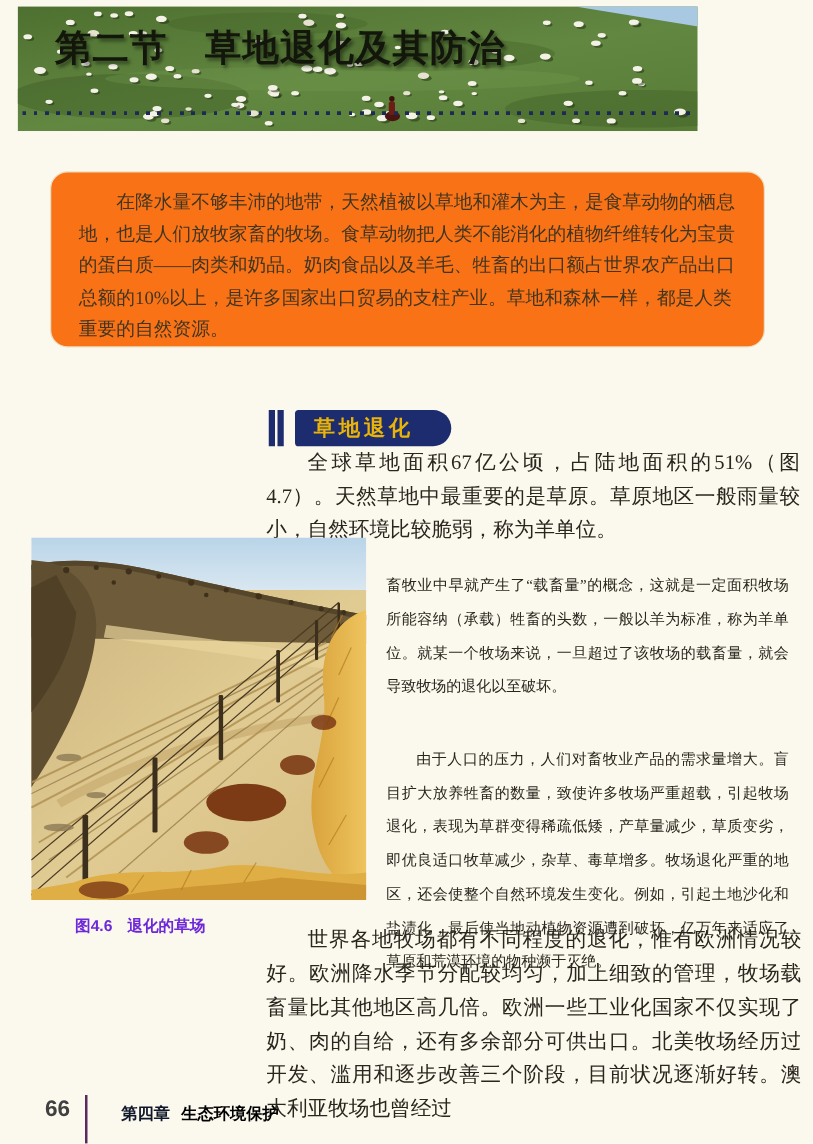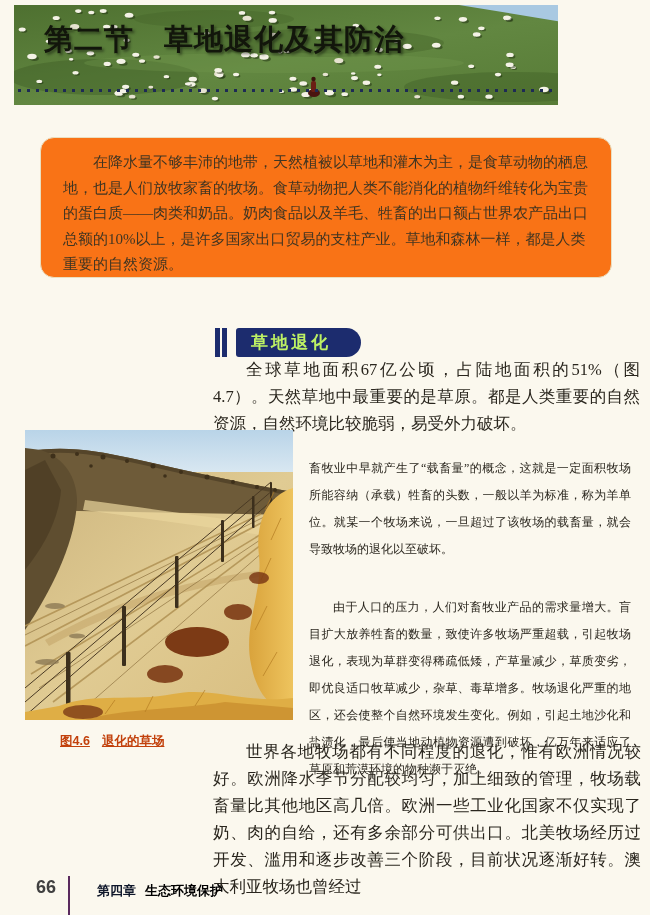--- a/index.html
+++ b/index.html
@@ -13,35 +13,35 @@
   .section-title{position:absolute;left:30px;top:16px;margin:0;
           font:bold 29px/1.25 "Liberation Serif",serif;color:#12160b;letter-spacing:1px;
           text-shadow:2px 2px 3px rgba(0,0,0,.45);}
   
   .intro-box{position:absolute;left:40px;top:137px;width:572px;height:141px;background:#f97316;
           border:1px solid #eadfc0;border-radius:14px;box-sizing:border-box;padding:12px 22px;}
   .intro-box p{margin:0;font:15px/25.5px "Liberation Serif",serif;color:#403522;text-indent:2em;}
   
   .heading-row{position:absolute;left:215px;top:328px;height:29px;display:flex;align-items:stretch;}
   .hbar{width:5px;background:#1c2c6e;margin-right:2px;}
-  .pill{margin-left:7px;background:#1c2c6e;border-radius:3px 15px 15px 3px;color:#bef264;
+  .pill{margin-left:7px;background:#1c2c6e;border-radius:3px 15px 15px 3px;color:#eab308;
         padding:0 30px 0 15px;display:flex;align-items:center;
         font:bold 17px "Liberation Sans",sans-serif;letter-spacing:3px;}
   
   .para{margin:0;font:16.5px/27px "Liberation Serif",serif;color:#2a261e;text-align:justify;}
   .indent{text-indent:2em;}
   .para1a{position:absolute;left:213px;top:356px;width:427px;}
   .beside{position:absolute;left:309px;top:424px;width:322px;}
   .beside .para{font-size:12px;margin-top:31px;}
   .para3{position:absolute;left:213px;top:738px;width:428px;}
   
   .fig{position:absolute;left:25px;top:430px;width:268px;height:290px;margin:0;}
   .fig svg{display:block;}
   .fig-caption{position:absolute;left:60px;top:733px;font:bold 12.5px "Liberation Sans",sans-serif;
-        color:#c2410c;text-decoration:underline;}
+        color:#6d28d9;}
   .fig-label{margin-right:12px;}
   
   .footer{position:absolute;left:36px;top:876px;width:300px;height:39px;}
   .pagenum{position:absolute;left:0;top:1px;font:bold 18px "Liberation Sans",sans-serif;color:#404040;}
   .fdivider{position:absolute;left:32px;top:0;width:2px;height:39px;background:#5a2a5e;}
   .fchapter{position:absolute;left:61px;top:6px;font:bold 13px "Liberation Sans",sans-serif;color:#0f172a;}
   .fchapter-title{position:absolute;left:109px;top:6px;font:bold 13px "Liberation Sans",sans-serif;color:#000000;}
 </style>
 </head>
 <body>
@@ -263,21 +263,21 @@
   </div>
 
   <div class="heading-row">
     <span class="hbar"></span>
     <span class="hbar"></span>
     <span class="pill">
         <span>草地退化</span>
       </span>
   </div>
 
-  <p class="para para1a indent">全球草地面积67亿公顷，占陆地面积的51%（图4.7）。天然草地中最重要的是草原。都是人类重要的自然资源，自然环境比较脆弱，易受外力破坏。</p>
+  <p class="para para1a indent">全球草地面积67亿公顷，占陆地面积的51%（图4.7）。天然草地中最重要的是草原。草原地区一般雨量较小，自然环境比较脆弱，称为羊单位。</p>
 
   <div class="beside">
     <p class="para">畜牧业中早就产生了“载畜量”的概念，这就是一定面积牧场所能容纳（承载）牲畜的头数，一般以羊为标准，称为羊单位。就某一个牧场来说，一旦超过了该牧场的载畜量，就会导致牧场的退化以至破坏。</p>
     <p class="para indent">由于人口的压力，人们对畜牧业产品的需求量增大。盲目扩大放养牲畜的数量，致使许多牧场严重超载，引起牧场退化，表现为草群变得稀疏低矮，产草量减少，草质变劣，即优良适口牧草减少，杂草、毒草增多。牧场退化严重的地区，还会使整个自然环境发生变化。例如，引起土地沙化和盐渍化，最后使当地动植物资源遭到破坏，亿万年来适应了草原和荒漠环境的物种濒于灭绝。</p>
   </div>
 
   <figure class="fig">
     <svg width="268" height="290" viewBox="0 0 268 290">
       <defs>
         <linearGradient id="skyG" x1="0" y1="0" x2="0" y2="1">

